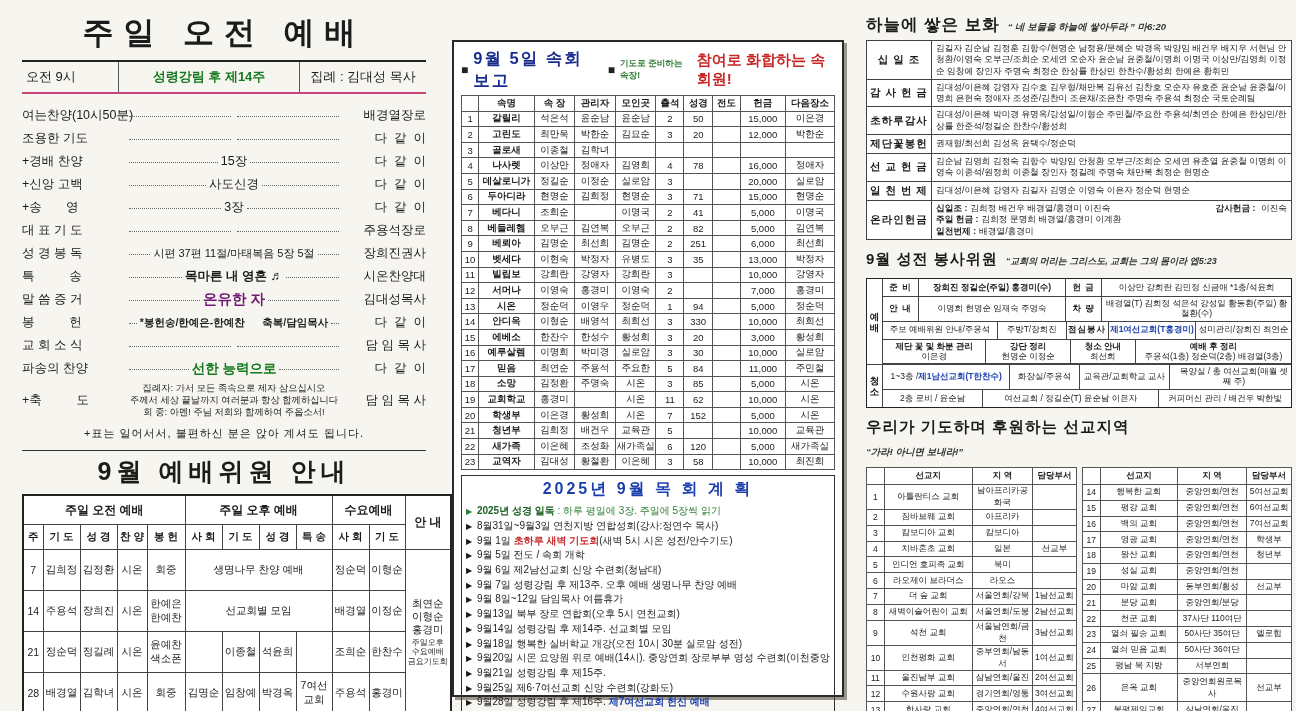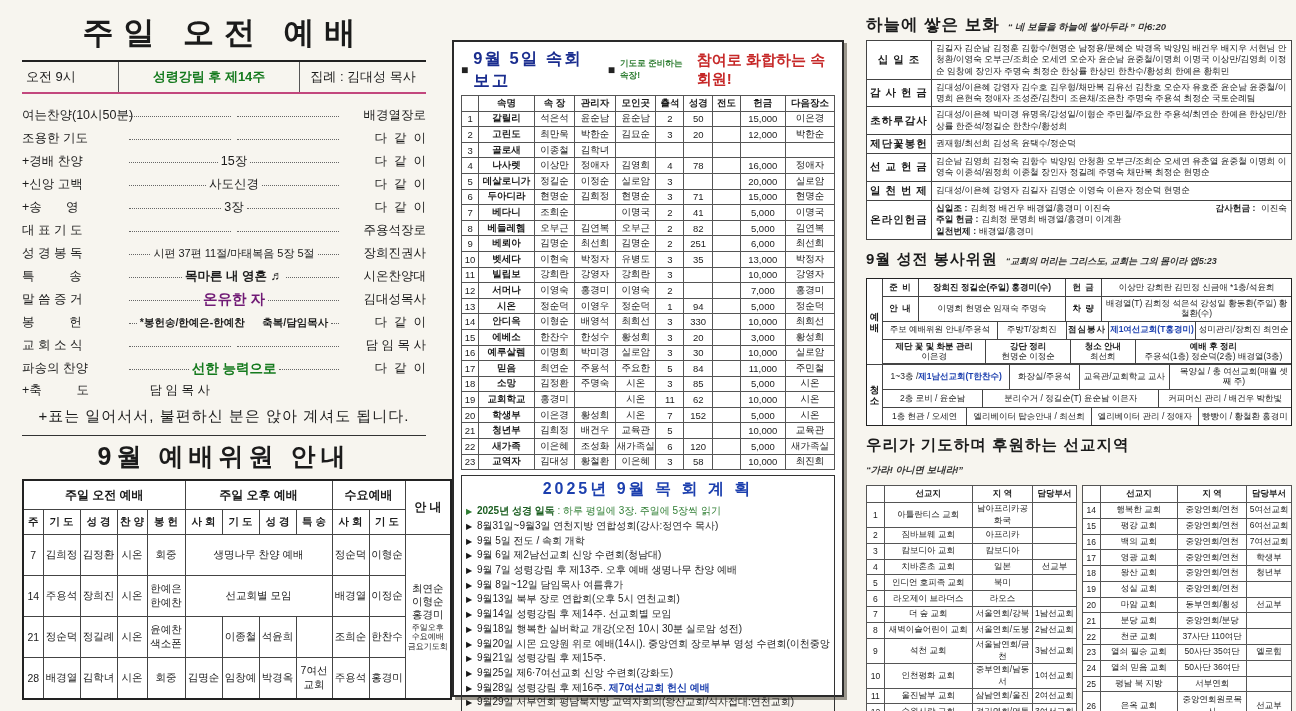--- a/index.html
+++ b/index.html
@@ -26,21 +26,21 @@
   .ol-by{width:84px;flex:none;text-align:right;white-space:pre;font-size:12.5px;}
   .ol-center.sm{font-size:11px;}
   .ol-center.bold{font-weight:bold;}
   .ol-center.sm-bold{font-size:10.5px;font-weight:bold;}
   .ol-center.blue-big{color:#701a75;font-weight:bold;font-size:14.5px;}
   .ol-center.green-big{color:#157a1e;font-weight:bold;font-size:13.5px;}
   .bened{display:flex;align-items:center;margin-top:2px;}
   .bened-label{width:104px;font-size:12.5px;white-space:pre;flex:none;}
   .bened-mid{flex:1;text-align:center;font-size:9.3px;line-height:12px;}
   .bened-by{width:84px;text-align:right;font-size:12.5px;white-space:pre;flex:none;}
-  .footnote{text-align:center;font-size:15px;margin-top:8px;letter-spacing:1px;}
+  .footnote{text-align:center;font-size:11px;margin-top:8px;letter-spacing:1px;}
   .lp-rule{border:none;border-top:1.5px solid #333;margin:9px 0 4px 0;}
   .cm-title{font-size:25px;font-weight:bold;text-align:center;letter-spacing:5px;margin:2px 0 6px 0;}
   table.cm{width:100%;border-collapse:collapse;table-layout:fixed;border:2px solid #222;background:#fff;}
   table.cm th,table.cm td{border:1px solid #444;text-align:center;font-size:10.5px;padding:1px 0;white-space:pre-line;}
   table.cm th{font-weight:bold;height:22px;}
   table.cm .grp{font-size:12px;height:26px;}
   table.cm td{height:38px;}
   .cm-guide{font-size:10.5px;line-height:13px;}
   .cm-guide-sub{font-size:8px;line-height:9.5px;display:block;margin-top:2px;}
   
@@ -207,20 +207,25 @@
         <span class="ol-label">파송의 찬양</span>
         <span class="dots"></span>
         <span class="ol-center green-big">선한 능력으로</span>
         <span class="dots"></span>
         <span class="ol-by">다  같  이</span>
       </div>
     </div>
 
   <div class="bened">
     <span class="bened-label">+축          도</span>
+    <span class="bened-mid">
+      <span>집례자: 가서 모든 족속으로 제자 삼으십시오</span><br>
+      <span>주께서 세상 끝날까지 여러분과 항상 함께하십니다</span><br>
+      <span>회  중: 아멘! 주님 저희와 함께하여 주옵소서!</span>
+    </span>
     <span class="bened-by">담 임 목 사</span>
   </div>
 
   <div class="footnote">+표는 일어서서, 불편하신 분은 앉아 계셔도 됩니다.</div>
   <hr class="lp-rule">
 
   <div class="cm-title">9월 예배위원 안내</div>
   <table class="cm">
     <colgroup>
       <col style="width:20px">
@@ -661,20 +666,23 @@
     <div class="plan-items">
 
         <div class="li li-green">
           <span></span><span class=" hl-dgreen">2025년 성경 일독</span><span> : 하루 평일에 3장. 주일에 5장씩 읽기</span>
         </div>
 
         <div class="li">
           <span>8월31일~9월3일 연천지방 연합성회(강사:정연수 목사)</span><span></span><span></span>
         </div>
 
+        <div class="li">
+          <span>9월 1일 </span><span class=" hl-red">초하루 새벽 기도회</span><span>(새벽 5시 시온 성전/안수기도)</span>
+        </div>
 
         <div class="li">
           <span>9월 5일 전도 / 속회 개학</span><span></span><span></span>
         </div>
 
         <div class="li">
           <span>9월 6일 제2남선교회 신앙 수련회(청남대)</span><span></span><span></span>
         </div>
 
         <div class="li">
@@ -838,28 +846,22 @@
           <div class="vcell" style="flex:1.5;">
               <span>1~3층 / </span>
               <span class="vblue">제1남선교회(T한찬수)</span>
             </div>
           <div class="vcell" style="flex:0.8;">화장실/주용석</div>
           <div class="vcell" style="flex:1.05;">교육관/교회학교 교사</div>
           <div class="vcell" style="flex:1.35;margin-left:7px;">목양실 / 총 여선교회(매월 셋째 주)</div>
         </div>
         <div class="vrow">
           <div class="vcell" style="flex:0.9;">2층 로비 / 윤순남</div>
-          <div class="vcell" style="flex:1.6;">분리수거 / 정길순(T) 윤순남 이은자</div>
+          <div class="vcell" style="flex:1.6;">여선교회 / 정길순(T) 윤순남 이은자</div>
           <div class="vcell" style="flex:1.2;text-align:right;">커피머신 관리 / 배건우 박한빛</div>
-        </div>
-        <div class="vrow">
-          <div class="vcell" style="flex:0.9;">1층 현관 / 오세연</div>
-          <div class="vcell" style="flex:1.35;">엘리베이터 탑승안내 / 최선희</div>
-          <div class="vcell" style="flex:1.15;">엘리베이터 관리 / 정애자</div>
-          <div class="vcell" style="flex:1.0;">빵빵이 / 황철환 홍경미</div>
         </div>
       </div>
     </div>
   </div>
 
   <div class="sec-head" style="margin-top:9px;flex-direction:column;">
     <span class="sec-title" style="font-size:15.5px;">우리가 기도하며 후원하는 선교지역</span>
     <span class="sec-quote">“가라! 아니면 보내라!”</span>
   </div>
   <div class="mis-wrap">

